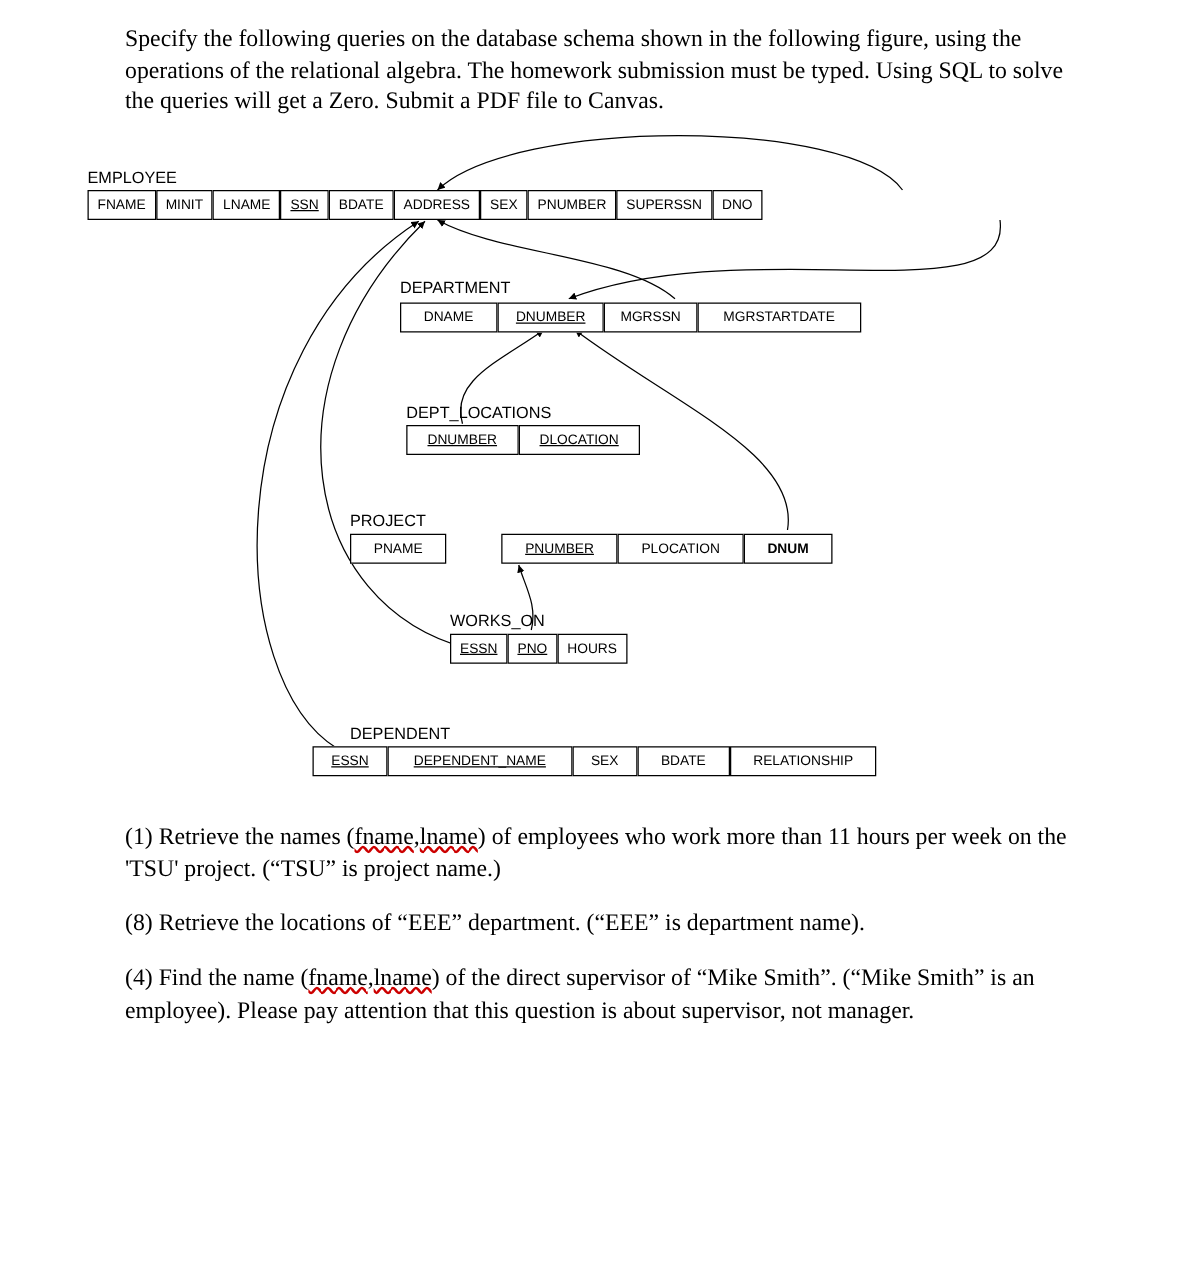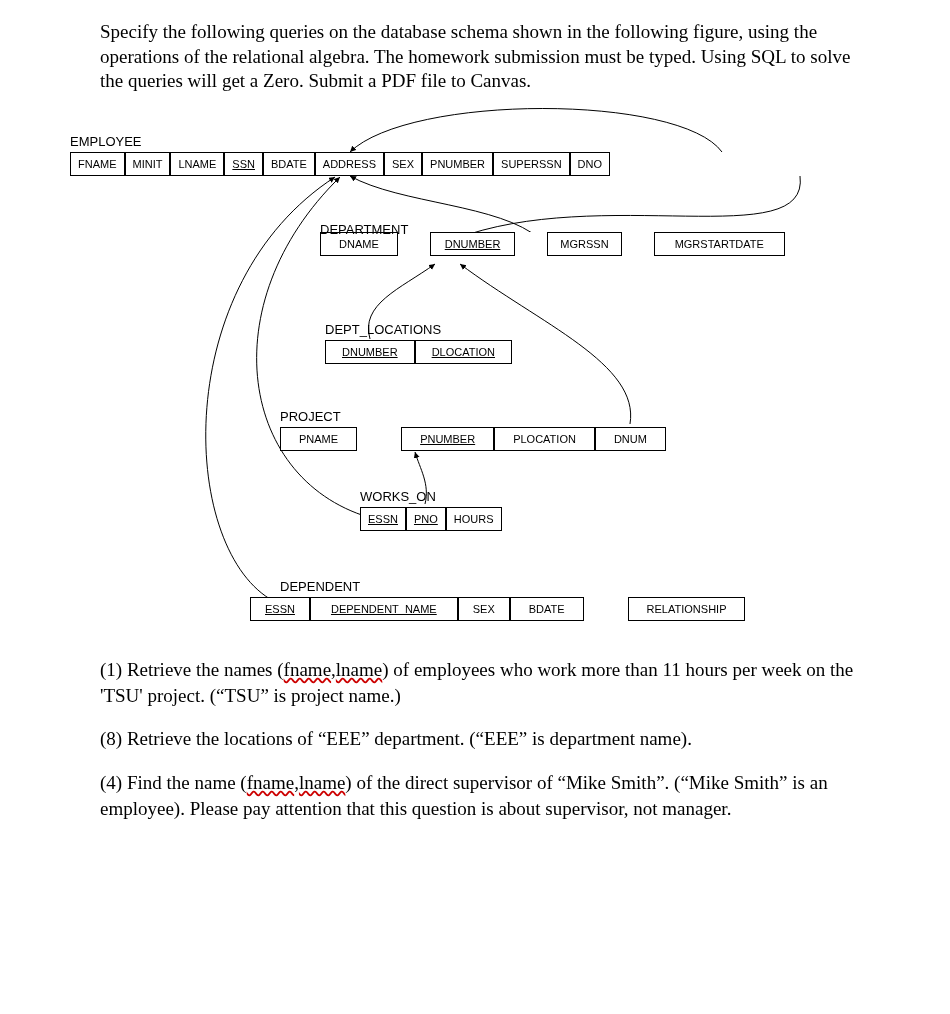--- a/index.html
+++ b/index.html
@@ -103,55 +103,55 @@
       <div class="cell underline">SSN</div>
       <div class="cell">BDATE</div>
       <div class="cell">ADDRESS</div>
       <div class="cell">SEX</div>
       <div class="cell">PNUMBER</div>
       <div class="cell">SUPERSSN</div>
       <div class="cell">DNO</div>
     </div>
 
     <div class="schema-title" style="left:280px; top:118px;">DEPARTMENT</div>
-    <div class="schema-row" style="left:280px; top:128px;gap:32px;">
+    <div class="schema-row" style="left:280px; top:138px;">
       <div class="cell" style="padding:4px 18px;">DNAME</div>
       <div class="cell underline" style="padding:4px 14px;">DNUMBER</div>
       <div class="cell" style="padding:4px 12px;">MGRSSN</div>
       <div class="cell" style="padding:4px 20px;">MGRSTARTDATE</div>
     </div>
 
     <div class="schema-title" style="left:285px; top:218px;">DEPT_LOCATIONS</div>
     <div class="schema-row" style="left:285px; top:236px;">
       <div class="cell underline" style="padding:4px 16px;">DNUMBER</div>
       <div class="cell underline" style="padding:4px 16px;">DLOCATION</div>
     </div>
 
     <div class="schema-title" style="left:240px; top:305px;">PROJECT</div>
     <div class="schema-row" style="left:240px; top:323px;">
       <div class="cell" style="padding:4px 18px;">PNAME</div>
       <div class="cell underline" style="padding:4px 18px;margin-left:44px;">PNUMBER</div>
       <div class="cell" style="padding:4px 18px;">PLOCATION</div>
-      <div class="cell" style="padding:4px 18px;">DNUM</div>
+      <div class="cell" style="padding:4px 18px;font-weight:bold;">DNUM</div>
     </div>
 
     <div class="schema-title" style="left:320px; top:385px;">WORKS_ON</div>
     <div class="schema-row" style="left:320px; top:403px;">
       <div class="cell underline">ESSN</div>
       <div class="cell underline">PNO</div>
       <div class="cell">HOURS</div>
     </div>
 
     <div class="schema-title" style="left:240px; top:475px;">DEPENDENT</div>
     <div class="schema-row" style="left:210px; top:493px;">
       <div class="cell underline" style="padding:4px 14px;">ESSN</div>
       <div class="cell underline" style="padding:4px 20px;">DEPENDENT_NAME</div>
       <div class="cell" style="padding:4px 14px;">SEX</div>
       <div class="cell" style="padding:4px 18px;">BDATE</div>
-      <div class="cell" style="padding:4px 18px;margin-left:44px;">RELATIONSHIP</div>
+      <div class="cell" style="padding:4px 18px;">RELATIONSHIP</div>
     </div>
   </div>
 
   <div class="questions">
     <p>
       <span>(1) Retrieve the names (</span><span class="squiggle">fname</span><span>,</span><span class="squiggle">lname</span><span>) of employees who work more than 11 hours per week on the 'TSU' project. (“TSU” is project name.)</span>
     </p>
     <p>(8) Retrieve the locations of “EEE” department.  (“EEE” is department name).</p>
     <p>
       <span>(4) Find the name (</span><span class="squiggle">fname</span><span>,</span><span class="squiggle">lname</span><span>) of the direct supervisor of “Mike Smith”.  (“Mike Smith” is an employee).  Please pay attention that this question is about supervisor, not manager.</span>

